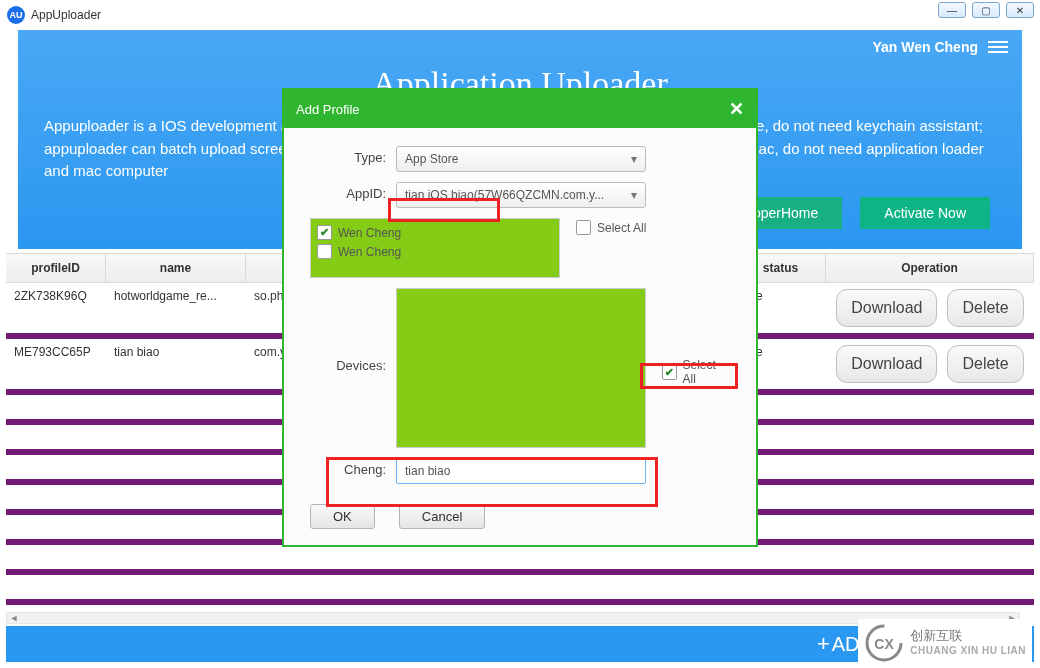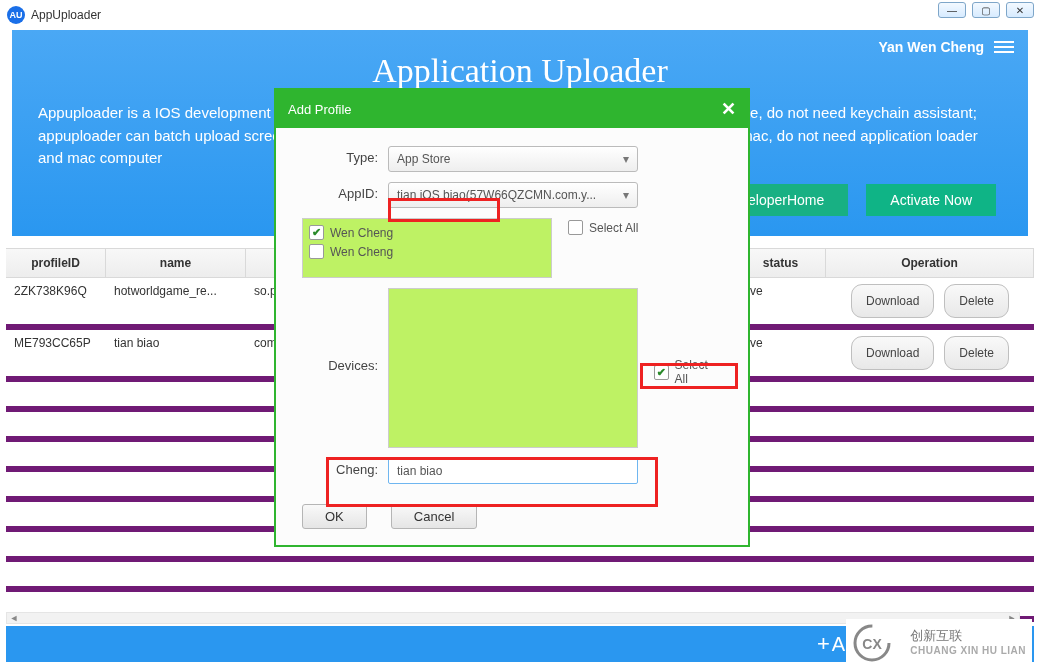--- a/index.html
+++ b/index.html
@@ -6,72 +6,72 @@
 body { width: 1040px; height: 668px; background: #fff; overflow: hidden; position: relative; }
 
 
 .titlebar { height: 30px; display: flex; align-items: center; padding: 0 7px; background: #fff; position: relative; }
 .titlebar .logo { width: 18px; height: 18px; background: #1a6fe8; border-radius: 50%; color: #fff; font-size: 9px; font-weight: bold; display: inline-flex; align-items: center; justify-content: center; margin-right: 6px; }
 .titlebar .title { font-size: 12px; color: #333; }
 .win-controls { position: absolute; right: 6px; top: 2px; display: flex; gap: 6px; }
 .win-btn { width: 28px; height: 16px; border: 1px solid #7ea6c9; border-radius: 3px; background: linear-gradient(#f3f9ff,#d7ebff); display: flex; align-items: center; justify-content: center; font-size: 10px; color: #333; cursor: pointer; }
 
 
-.banner { margin: 0 12px; background: linear-gradient(#4aa8f5,#2a97f0); color: #fff; padding: 18px 26px 20px 26px; position: relative; }
+.banner { margin: 0 18px; background: linear-gradient(#4aa8f5,#2a97f0); color: #fff; padding: 31px 26px 20px 26px; position: relative; }
 .user-row { position: absolute; top: 8px; right: 14px; font-weight: bold; font-size: 14px; display: flex; align-items: center; gap: 10px; }
 .hamburger { width: 20px; display: inline-block; }
 .hamburger span { display: block; height: 2px; background: #fff; margin: 3px 0; }
 .app-title { text-align: center; font-family: Georgia, 'Times New Roman', serif; font-size: 34px; font-weight: normal; margin-top: 4px; }
 .desc { font-size: 15px; line-height: 1.5; max-width: 960px; margin-top: 12px; }
 .banner-btn-row { display: flex; gap: 18px; justify-content: flex-end; margin-top: 14px; padding-right: 6px; }
 .banner-btn { background: #0fb486; color: #fff; padding: 8px 24px; font-size: 14px; border: none; cursor: pointer; }
 .banner-btn.home { background: #18b083; }
 
 
-.grid { margin: 12px 6px; }
+.grid { margin: 4px 6px; }
 .ghead { display: flex; background: linear-gradient(#f8f8f8,#ededed); border-top: 1px solid #d9d9d9; border-bottom: 1px solid #d9d9d9; font-size: 12px; font-weight: bold; color: #333; }
 .ghead > div { padding: 7px 8px; border-right: 1px solid #d9d9d9; text-align: center; }
 .grow { display: flex; font-size: 12px; color: #333; border-bottom: 6px solid #701a75; min-height: 30px; align-items: flex-start; }
 .grow > div { padding: 6px 8px; overflow: hidden; white-space: nowrap; text-overflow: ellipsis; }
 .c-id { width: 100px; }
 .c-name { width: 140px; }
 .c-bundle { width: 280px; }
 .c-type { width: 110px; }
 .c-expire { width: 100px; }
 .c-status { width: 90px; }
 .c-op { flex: 1; display: flex; gap: 10px; justify-content: center; }
-.grid-btn { background: linear-gradient(#f9f9f9,#e8e8e8); border: 1px solid #bfbfbf; border-radius: 11px; padding: 9px 14px; font-size: 12px; cursor: pointer; color: #444; }
+.grid-btn { background: linear-gradient(#f9f9f9,#e8e8e8); border: 1px solid #bfbfbf; border-radius: 11px; padding: 9px 14px; font-size: 16px; cursor: pointer; color: #444; }
 
 
 .addbar { position: absolute; bottom: 6px; left: 6px; right: 6px; height: 36px; background: #2a97f0; color: #fff; display: flex; align-items: center; justify-content: flex-end; padding-right: 160px; font-size: 20px; font-family: Arial, sans-serif; }
 .addbar .plus { font-size: 22px; font-weight: normal; margin-right: 2px; }
 
 
 .hscroll { position: absolute; bottom: 44px; left: 6px; right: 20px; height: 12px; background: #f2f2f2; border: 1px solid #e5e5e5; }
 .hscroll .arrow { position: absolute; top: 0; width: 14px; height: 10px; font-size: 9px; color: #888; text-align: center; }
 .hscroll .arrow.l { left: 0; }
 .hscroll .arrow.r { right: 0; }
 
 
-.watermark { position: absolute; right: 8px; bottom: 1px; display: flex; align-items: center; gap: 18px; background: #fff; padding: 4px 6px; z-index: 60; }
+.watermark { position: absolute; right: 8px; bottom: 1px; display: flex; align-items: center; gap: 6px; background: #fff; padding: 4px 6px; z-index: 60; }
 .watermark svg { width: 40px; height: 40px; }
 .wm-text { font-size: 13px; color: #777; line-height: 1.1; }
 .wm-text small { font-size: 10px; color: #aaa; letter-spacing: 0.5px; font-weight: bold; }
 
 
-.modal { position: absolute; top: 88px; left: 274px; width: 476px; background: #fcfcfc; border: 2px solid #2fb52f; z-index: 50; }
+.modal { position: absolute; top: 88px; left: 282px; width: 476px; background: #fcfcfc; border: 2px solid #2fb52f; z-index: 50; }
 .modal-head { background: #2fb52f; color: #fff; padding: 8px 12px; font-size: 13px; display: flex; justify-content: space-between; align-items: center; }
 .close-x { font-size: 18px; cursor: pointer; font-weight: bold; }
 .modal-body { padding: 18px 26px 16px 26px; }
 .mrow { display: flex; align-items: flex-start; margin-bottom: 10px; }
 .mlabel { width: 86px; text-align: right; padding-right: 10px; font-size: 13px; color: #444; padding-top: 4px; }
 .mfield { flex: 1; position: relative; }
 .sel { width: 250px; height: 26px; border: 1px solid #bbb; border-radius: 3px; background: linear-gradient(#fff,#eee); padding: 0 24px 0 8px; font-size: 12px; color: #555; display: flex; align-items: center; position: relative; cursor: pointer; }
 .sel::after { content: "▾"; position: absolute; right: 8px; color: #777; }
-.panebox { width: 250px; border: 1px solid #ccc; background: #bef264; min-height: 60px; padding: 4px 6px; }
+.panebox { width: 250px; border: 1px solid #ccc; background: #84cc16; min-height: 60px; padding: 4px 6px; }
 .panebox.large { min-height: 160px; }
 .chk-row { display: flex; align-items: center; font-size: 12px; color: #555; padding: 2px 0; }
 .chk { width: 15px; height: 15px; border: 1px solid #999; border-radius: 2px; margin-right: 6px; display: inline-flex; align-items: center; justify-content: center; font-size: 11px; color: #2a7; background: #fff; }
 .chk.checked::before { content: "✔"; color: #2a8a2a; font-weight: bold; }
 .side-chk { position: absolute; left: 266px; top: 2px; display: flex; align-items: center; font-size: 12px; color: #555; }
 .txt { width: 250px; height: 26px; border: 1px solid #6fb6f0; border-radius: 2px; padding: 0 8px; font-size: 12px; color: #555; outline: none; }
 .dlg-btnrow { display: flex; gap: 24px; margin-top: 20px; }
 .dlg-btn { background: linear-gradient(#f9f9f9,#e5e5e5); border: 1px solid #b5b5b5; border-radius: 3px; padding: 4px 22px; font-size: 13px; cursor: pointer; color: #333; }
 
 

